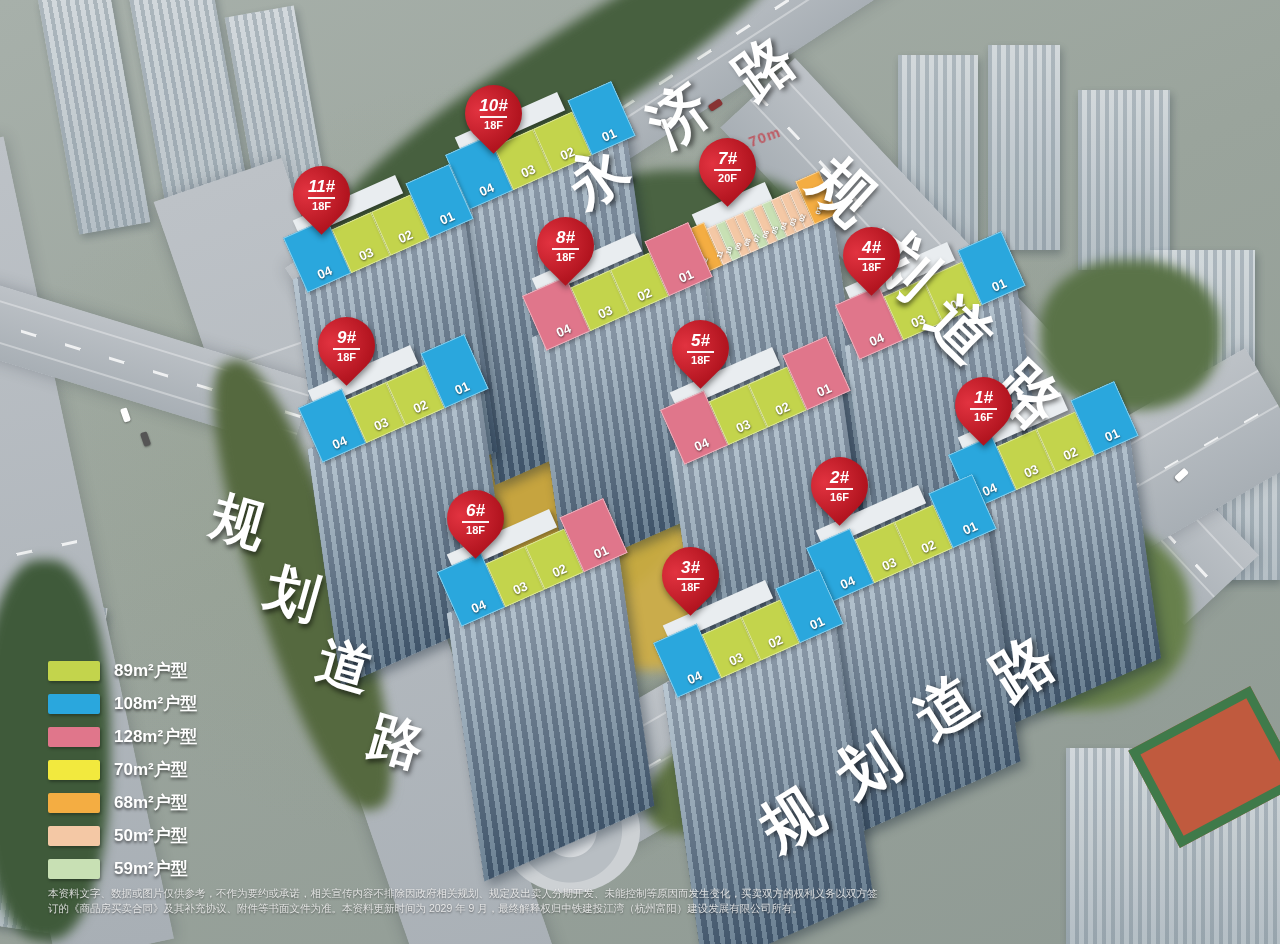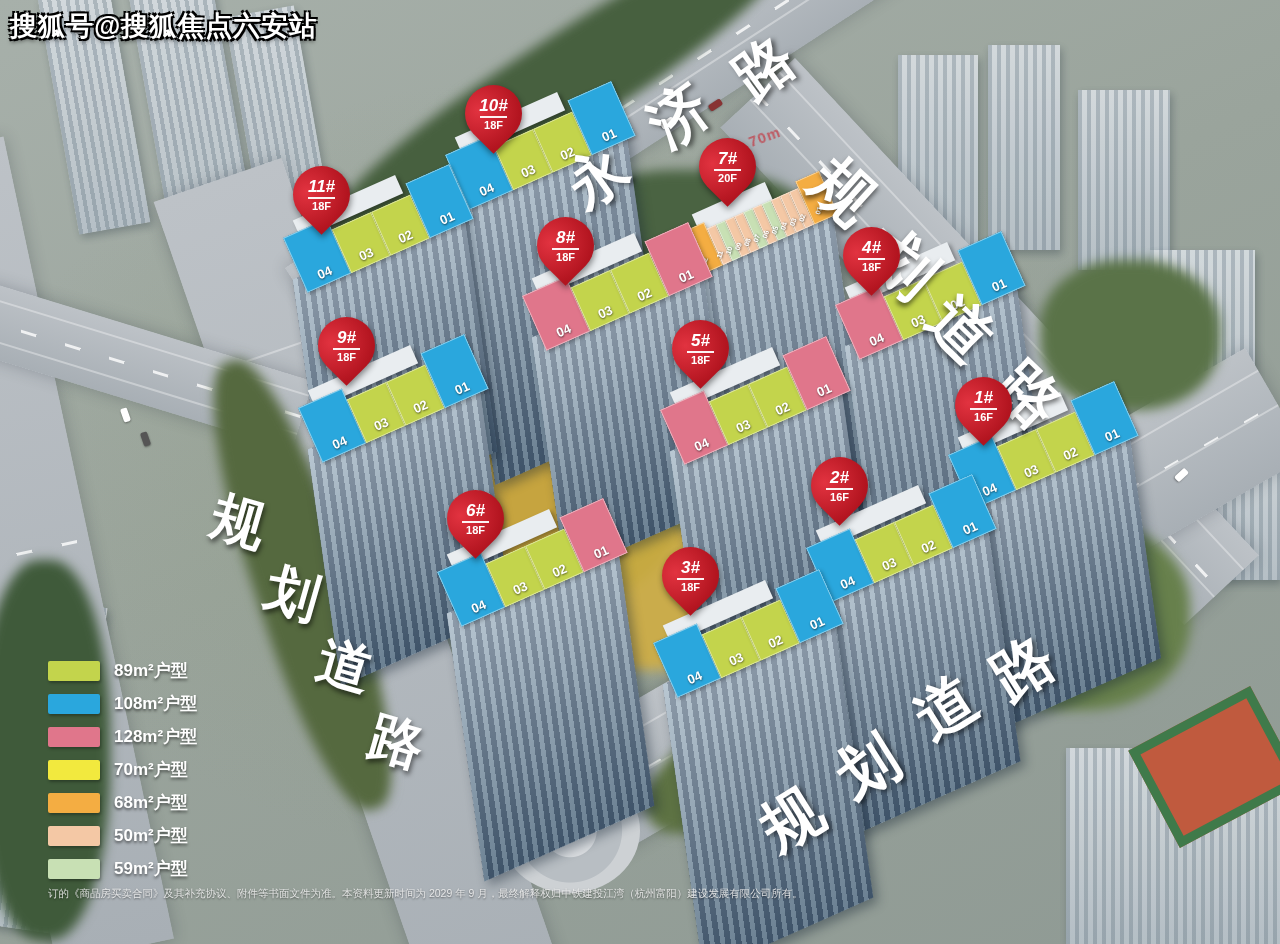--- a/index.html
+++ b/index.html
@@ -478,17 +478,17 @@
         <div class="lswatch" style="background: rgb(244, 200, 165);"></div>
         <div class="llabel">50m²户型</div>
       </div>
       <div class="lrow">
         <div class="lswatch" style="background: rgb(200, 224, 180);"></div>
         <div class="llabel">59m²户型</div>
       </div>
     </div>
 
   <div id="disclaimer">
+    <div>本资料文字、数据或图片仅供参考，不作为要约或承诺，相关宣传内容不排除因政府相关规划、规定及出卖人分期开发、未能控制等原因而发生变化，买卖双方的权利义务以双方签</div>
     <div>订的《商品房买卖合同》及其补充协议、附件等书面文件为准。本资料更新时间为 2029 年 9 月，最终解释权归中铁建投江湾（杭州富阳）建设发展有限公司所有。</div>
   </div>
 
-  <div class="wm" id="wm-top">搜狐号@搜狐焦点六安站</div>
 </div>
 
 </body></html>

